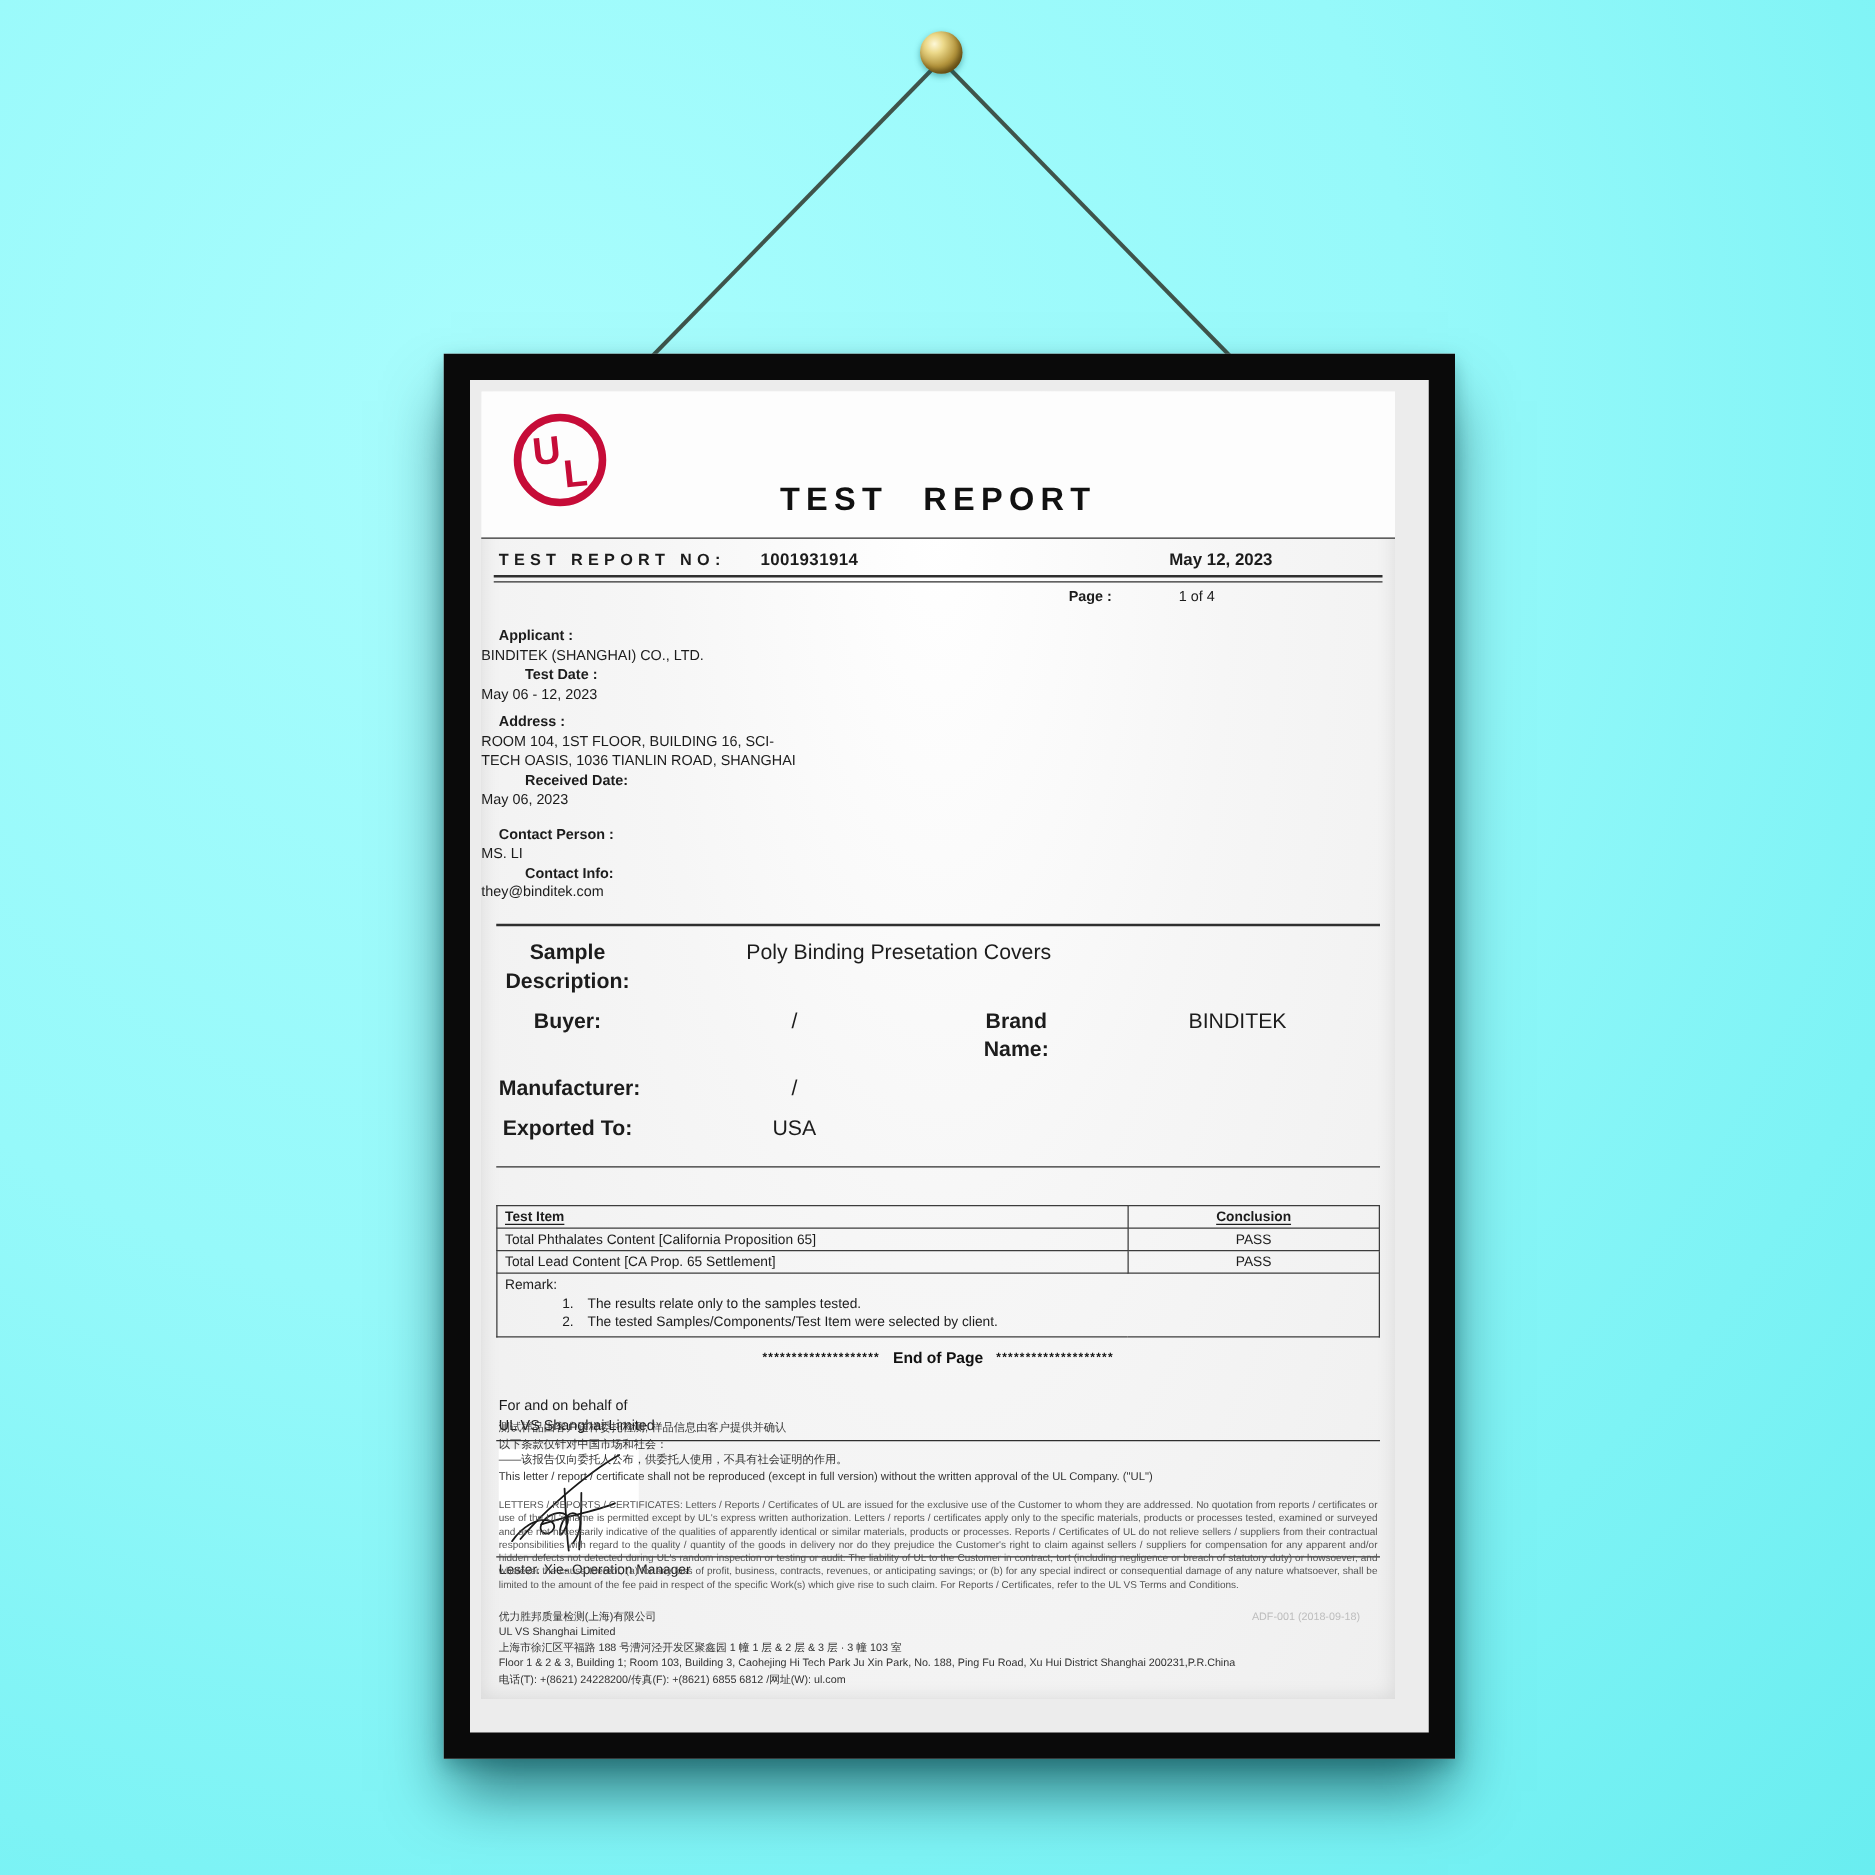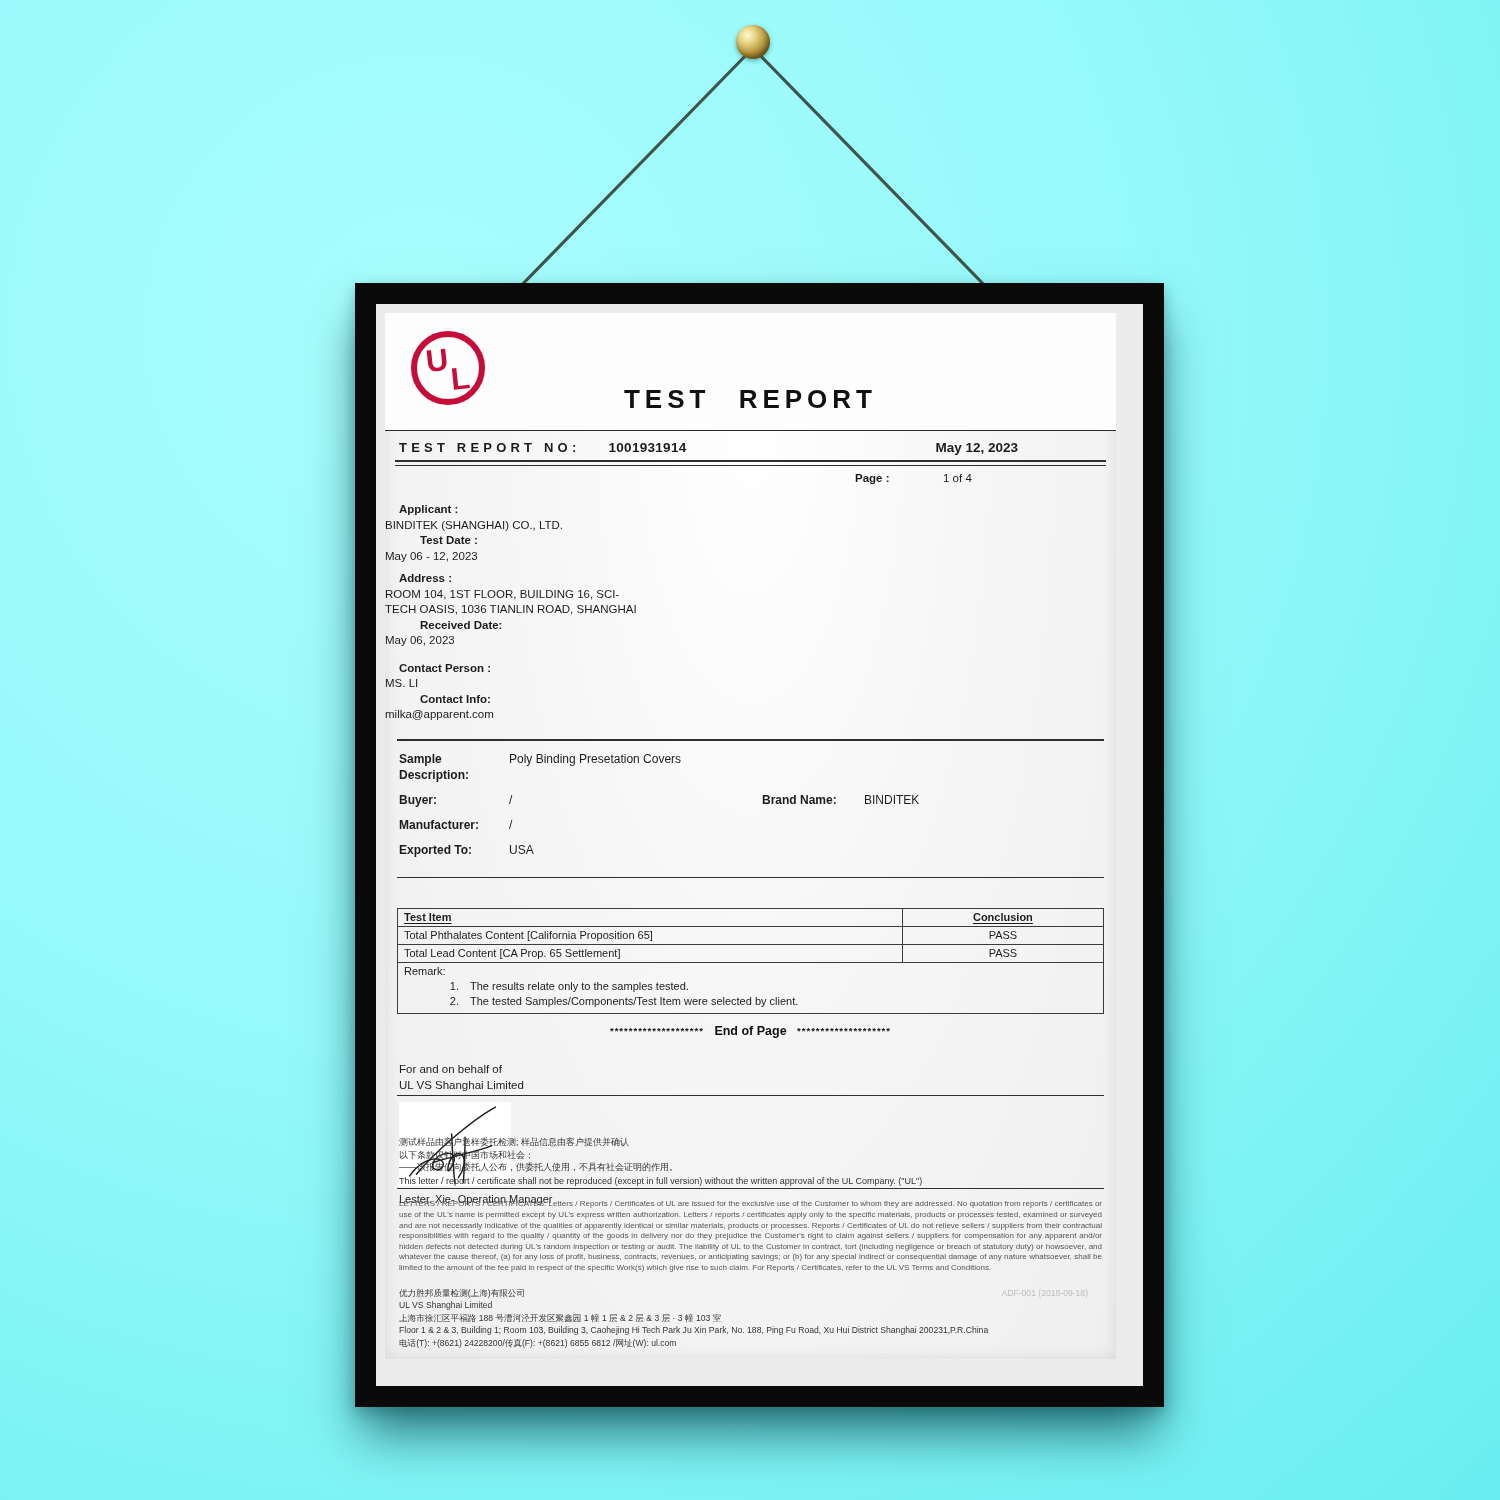--- a/index.html
+++ b/index.html
@@ -39,21 +39,21 @@
   
   .info-block{padding:12px 0 9px;}
   .irow{display:flex;margin-bottom:7px;font-size:11.5px;line-height:1.35;flex-direction:column;}
   .ilbl{flex:none;width:110px;margin-left:14px;font-weight:bold;}
   .ival{flex:none;width:258px;}
   .ilbl2{flex:none;width:100px;margin-left:35px;font-weight:bold;}
   .ival2{flex:1;}
   .mt{margin-top:12px;}
   
   .sample-block{padding:10px 0 9px;}
-  .srow{display:flex;margin-bottom:9px;font-size:12px;line-height:1.35;}
+  .srow{display:flex;margin-bottom:9px;font-size:17px;line-height:1.35;text-align:center;}
   .srow .ival{width:253px;}
   .slbl2{flex:none;width:102px;font-weight:bold;}
   
   .results-table{width:707px;margin:30px 12px 0;border-collapse:collapse;font-size:11px;color:#1c1c1c;}
   .results-table th,.results-table td{border:1px solid #3c3c3c;padding:2.5px 6px;}
   .results-table th{font-size:11px;}
   .th-item{width:71.5%;text-align:left;}
   .th-conc{width:28.5%;text-align:center;}
   .results-table th span{text-decoration:underline;text-underline-offset:2px;}
   .td-conc{text-align:center;}
@@ -122,21 +122,21 @@
         <div class="irow">
           <span class="ilbl">Address :</span>
           <span class="ival">ROOM 104, 1ST FLOOR, BUILDING 16, SCI-TECH OASIS, 1036 TIANLIN ROAD, SHANGHAI</span>
           <span class="ilbl2">Received Date:</span>
           <span class="ival2">May 06, 2023</span>
         </div>
         <div class="irow mt">
           <span class="ilbl">Contact Person :</span>
           <span class="ival">MS. LI</span>
           <span class="ilbl2">Contact Info:</span>
-          <span class="ival2">milka@apparent.com</span>
+          <span class="ival2">they@binditek.com</span>
         </div>
       </div>
       <div class="rule thick"></div>
 
       <div class="sample-block">
         <div class="srow">
           <span class="ilbl">Sample Description:</span>
           <span class="ival" style="width:420px">Poly Binding Presetation Covers</span>
         </div>
         <div class="srow">

